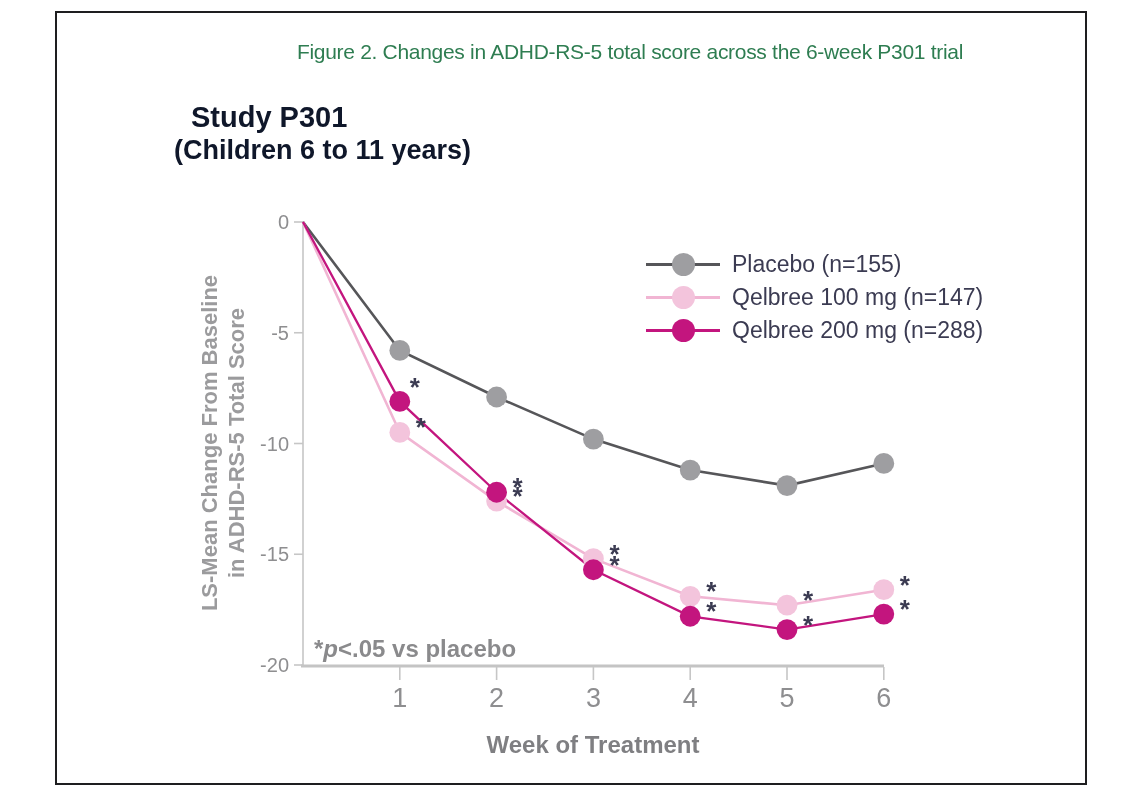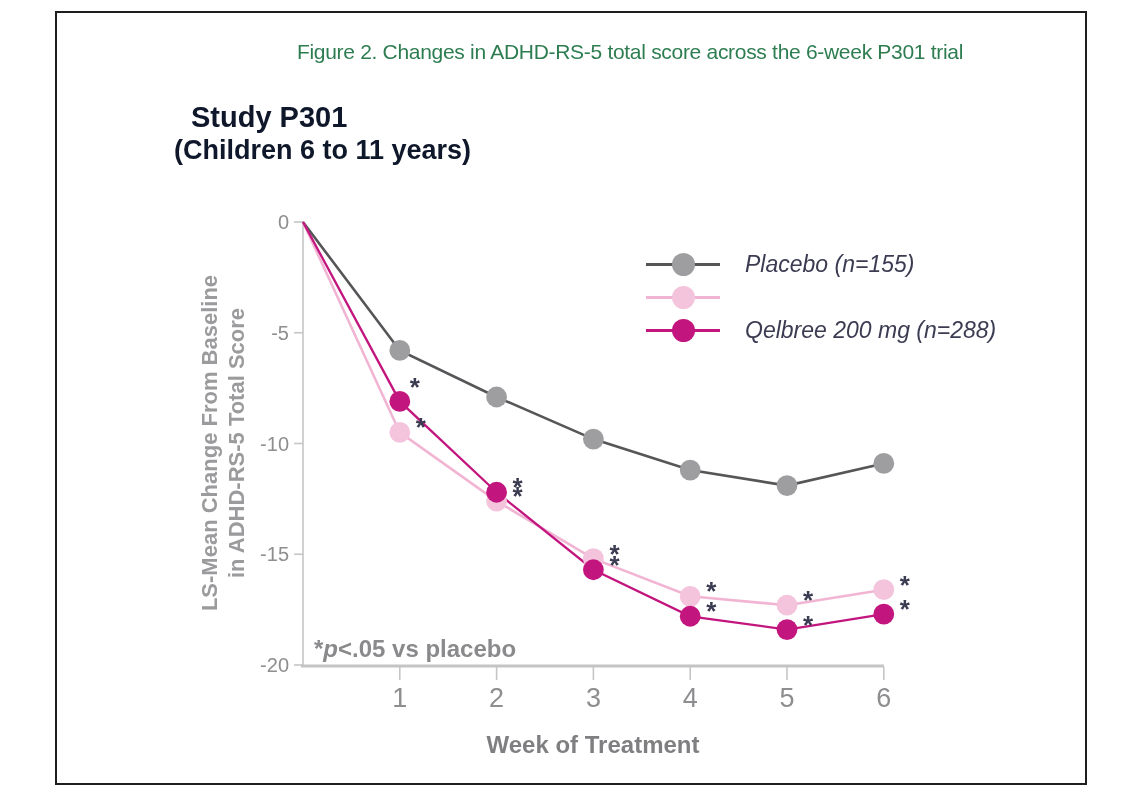--- a/index.html
+++ b/index.html
@@ -29,21 +29,21 @@
   }
   .x-title {
     position: absolute; left: 593px; top: 731px; transform: translateX(-50%);
     font-size: 24px; font-weight: bold; color: #7f7f82; white-space: nowrap; text-align: right;
   }
   .legend { position: absolute; left: 646px; top: 248px; }
   .legend-row { display: flex; align-items: center; height: 33px; }
   .legend-swatch { position: relative; width: 74px; height: 24px; flex: 0 0 auto; }
   .legend-line { position: absolute; left: 0; top: 50%; margin-top: -1.5px; width: 74px; height: 3px; }
   .legend-dot  { position: absolute; left: 50%; top: 50%; width: 23px; height: 23px; margin: -11.5px 0 0 -11.5px; border-radius: 50%; }
-  .legend-label { margin-left: 25px; font-size: 23px; color: #3b3b52; white-space: nowrap; font-style: italic; }
+  .legend-label { margin-left: 12px; font-size: 23px; color: #3b3b52; white-space: nowrap; }
   .note { position: absolute; left: 314px; top: 635px; font-size: 24px; font-weight: bold; color: #8a8a8c; }
   .note .p { font-style: italic; }
   #chart-svg { position: absolute; left: 0; top: 0; }
   #chart-svg text { font-family: "Liberation Sans", "DejaVu Sans", sans-serif; }
 </style>
 </head>
 <body>
 
 <div class="frame"></div>
 
@@ -127,20 +127,21 @@
       <span class="legend-line" style="background: rgb(86, 86, 89);"></span>
       <span class="legend-dot" style="background: rgb(158, 158, 161);"></span>
     </span>
     <span class="legend-label">Placebo (n=155)</span>
   </div>
   <div class="legend-row">
     <span class="legend-swatch">
       <span class="legend-line" style="background: rgb(241, 181, 211);"></span>
       <span class="legend-dot" style="background: rgb(243, 196, 220);"></span>
     </span>
+    <span class="legend-label">Qelbree 100 mg (n=147)</span>
   </div>
   <div class="legend-row">
     <span class="legend-swatch">
       <span class="legend-line" style="background: rgb(195, 21, 126);"></span>
       <span class="legend-dot" style="background: rgb(195, 21, 126);"></span>
     </span>
     <span class="legend-label">Qelbree 200 mg (n=288)</span>
   </div>
 </div>
 

